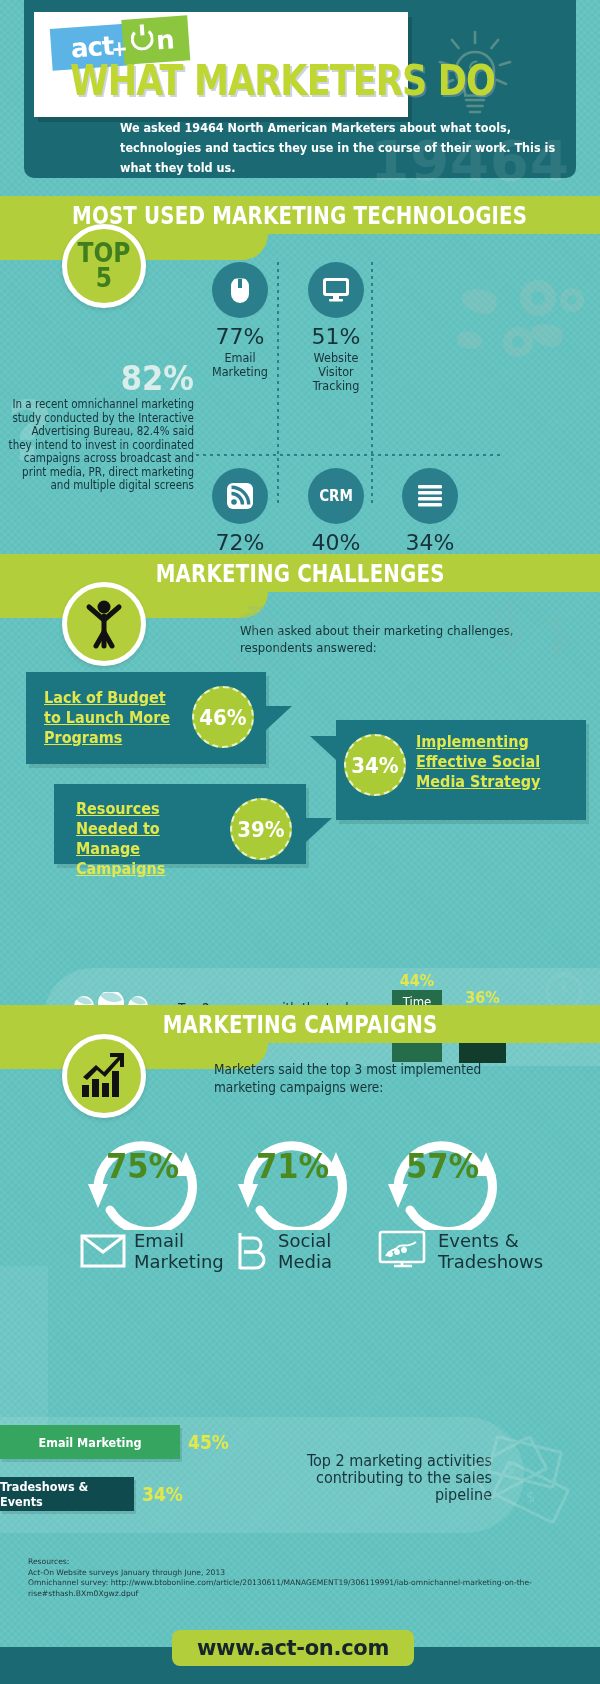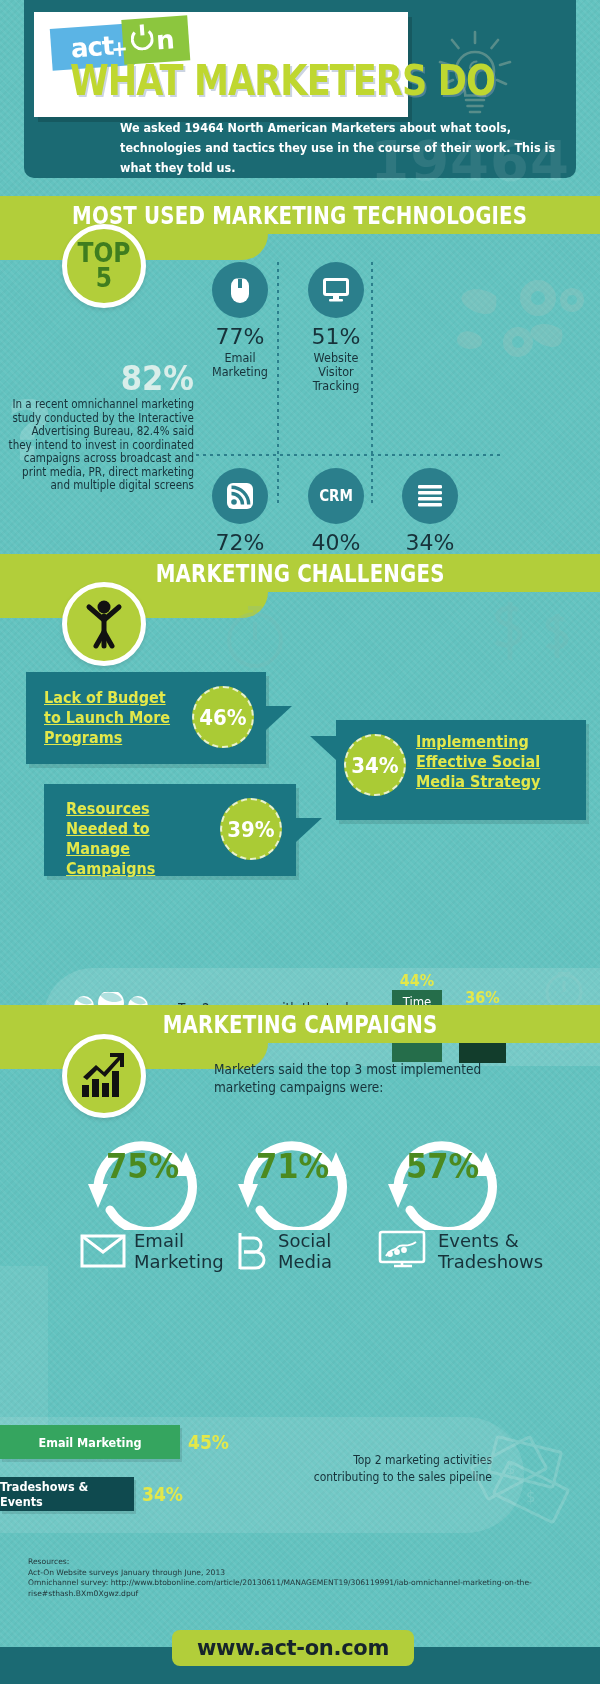--- a/index.html
+++ b/index.html
@@ -182,21 +182,21 @@
   .pipepanel {
     position: absolute; left: 0; top: 1417px; width: 524px; height: 116px;
     background: rgba(255,255,255,.10); border-radius: 0 58px 58px 0;
   }
   .pipebar { position: absolute; display: flex; align-items: center; }
   .pipebar .seg { height: 34px; display: flex; align-items: center; justify-content: center;
     color: #fff; font-size: 12.5px; font-weight: 600; box-shadow: 2px 3px 0 rgba(0,0,0,.10);}
   .pipebar .val { margin-left: 8px; font-size: 19px; font-weight: 800; color: #e3e84a;
     font-family:"DejaVu Sans Condensed","Liberation Sans Narrow","Liberation Sans",sans-serif;}
   .pipetext { position: absolute; right: 108px; top: 1452px; width: 200px;
-    text-align: right; font-size: 12px; color: #17323a; line-height: 17px;}
+    text-align: right; font-size: 16px; color: #17323a; line-height: 17px;}
   
   .resources { position: absolute; left: 28px; top: 1557px; width: 540px;
     font-size: 7.6px; line-height: 10.5px; color: #23383c;
     font-family:"DejaVu Sans","Liberation Sans",sans-serif;}
   .footbar { position: absolute; left: 0; top: 1647px; width: 600px; height: 37px; background:#1b6a73;}
   .urlpill {
     position: absolute; left: 172px; top: 1630px; width: 242px; height: 36px;
     background: #b2ce3a; border-radius: 8px;
     display: flex; align-items: center; justify-content: center;
     color: #16242b; font-size: 21px; font-weight: 800; letter-spacing:-.3px;
@@ -346,20 +346,21 @@
   <div class="medallion" style="left:62px; top:582px">
     <svg width="44" height="52" viewBox="0 0 44 52">
       <g fill="#111" stroke="#111" stroke-width="5" stroke-linecap="round">
         <circle cx="22" cy="9" r="6.5" stroke="none"></circle>
         <path d="M22 18v30" fill="none"></path>
         <path d="M22 22L7 9M22 22l15-13" fill="none"></path>
         <path d="M22 34l-8 14M22 34l8 14" fill="none"></path>
       </g>
     </svg>
   </div>
+  <div style="position:absolute; left:240px; top:622px; width:300px; font-size:13px; line-height:17px; color:#17323a;">When asked about their marketing challenges, respondents answered:</div>
 
   <svg class="ghost" style="left:224px; top:592px" width="62" height="84" viewBox="0 0 62 84">
     <g fill="none" stroke="#7fb9b5" stroke-width="4">
         <circle cx="31" cy="48" r="26"></circle>
         <path d="M31 48V30M24 16h14M31 16v6"></path>
       </g>
   </svg>
   <svg class="ghost" style="left:480px; top:594px" width="100" height="84" viewBox="0 0 100 84">
     <g fill="none" stroke="#7fb9b5" stroke-width="5">
       <path d="M38 16c-10-5-22 0-20 8s22 6 22 16-14 14-24 8M30 8v58"></path>
@@ -372,21 +373,21 @@
     <div class="badge" style="right:12px; top:14px">46%</div>
     <div class="tail-r"></div>
   </div>
 
   <div class="bub" style="left:336px; top:720px; width:250px; height:100px;">
     <div class="txt" style="left:80px; top:12px; width:165px">Implementing Effective Social Media Strategy</div>
     <div class="badge" style="left:8px; top:14px">34%</div>
     <div class="tail-l"></div>
   </div>
 
-  <div class="bub" style="left:44px; top:784px; width:252px; height:92px;">
+  <div class="bub" style="left:54px; top:784px; width:252px; height:80px;">
     <div class="txt" style="left:22px; top:15px; width:150px">Resources Needed to Manage Campaigns</div>
     <div class="badge" style="right:14px; top:14px">39%</div>
     <div class="tail-r"></div>
   </div>
 
   <div class="toolspanel"></div>
   <svg style="position:absolute; left:62px; top:992px" width="100" height="56" viewBox="0 0 100 56">
     <g fill="#fff">
       <circle cx="22" cy="14" r="10"></circle>
         <path d="M8 56V40c0-8 6-12 14-12s14 4 14 12v16z"></path>

